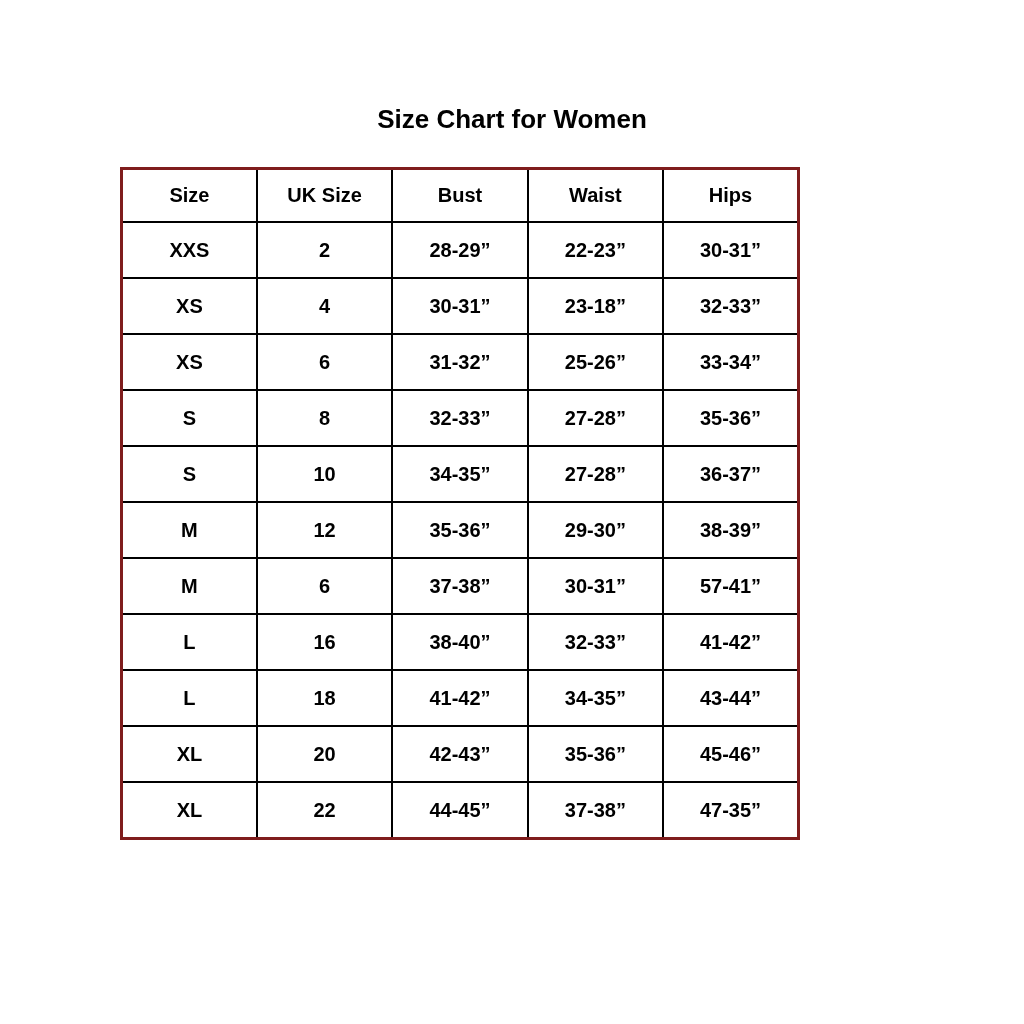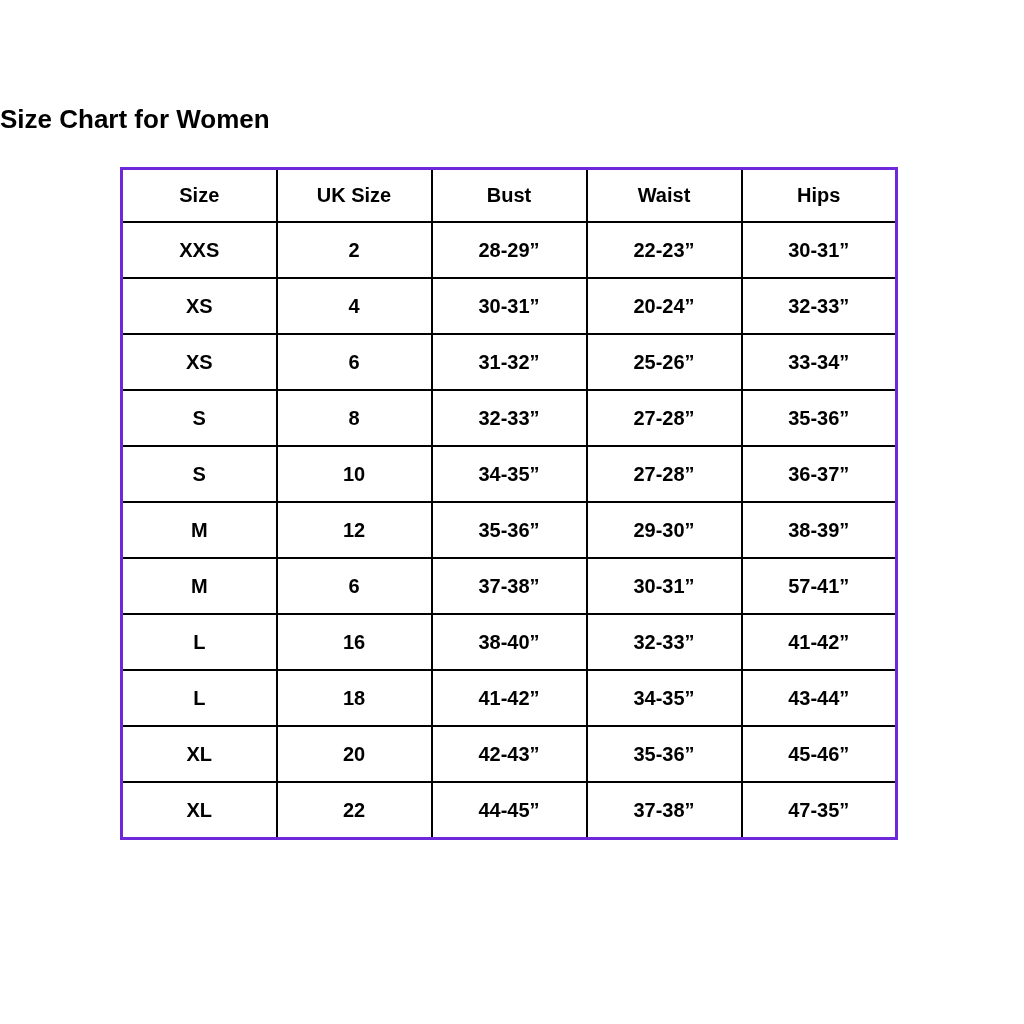--- a/index.html
+++ b/index.html
@@ -13,34 +13,34 @@
     height: 1024px;
     background: #ffffff;
     font-family: "Liberation Sans", sans-serif;
     color: #000000;
   }
   .chart-title {
     position: absolute;
     top: 104px;
     left: 0;
     width: 100%;
-    text-align: left;
+    text-align: center;
     font-size: 26px;
     font-weight: bold;
     color: #000000;
   }
   table.size-table {
     position: absolute;
     left: 120px;
     top: 167px;
-    width: 778px;
+    width: 680px;
     border-collapse: collapse;
     table-layout: fixed;
     background: #ffffff;
-    border: 3px solid #6d28d9;
+    border: 3px solid #7f1d1d;
   }
   table.size-table th,
   table.size-table td {
     border: 2px solid #000000;
     text-align: center;
     vertical-align: middle;
     font-size: 20px;
     font-weight: bold;
     color: #000000;
     padding: 0;
@@ -73,21 +73,21 @@
           <td>XXS</td>
           <td>2</td>
           <td>28-29”</td>
           <td>22-23”</td>
           <td>30-31”</td>
         </tr>
         <tr>
           <td>XS</td>
           <td>4</td>
           <td>30-31”</td>
-          <td>20-24”</td>
+          <td>23-18”</td>
           <td>32-33”</td>
         </tr>
         <tr>
           <td>XS</td>
           <td>6</td>
           <td>31-32”</td>
           <td>25-26”</td>
           <td>33-34”</td>
         </tr>
         <tr>

